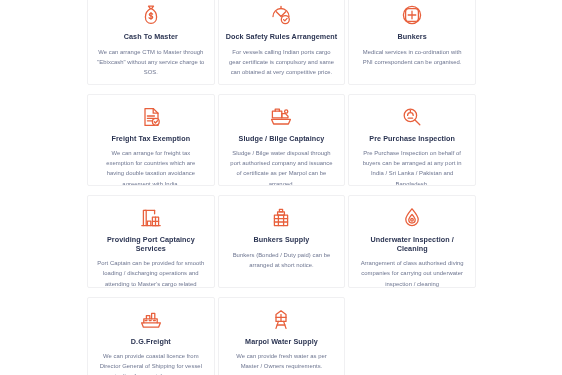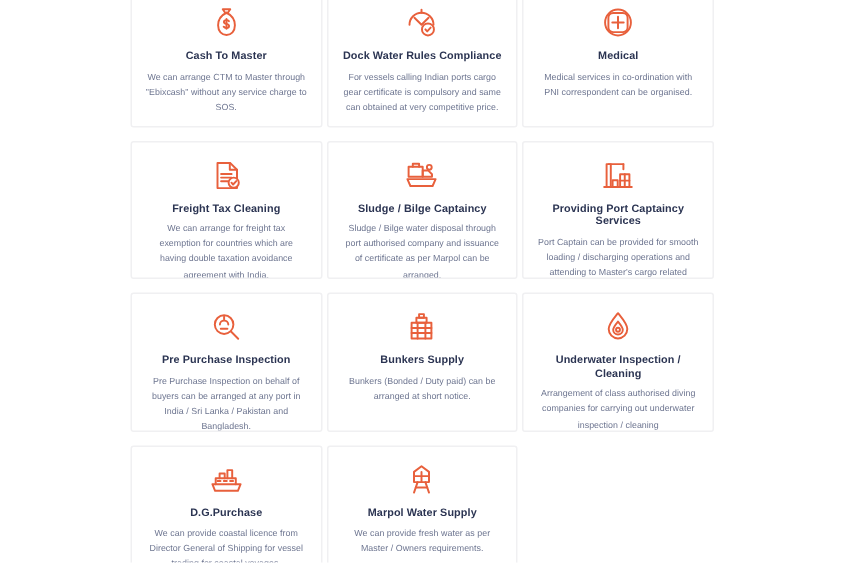--- a/index.html
+++ b/index.html
@@ -109,63 +109,77 @@
     <div class="service-card">
       <span class="card-icon">
         <svg viewBox="0 0 24 24" fill="none" stroke="#e8603c" stroke-width="1.3" stroke-linecap="round" stroke-linejoin="round">
           <path d="M4 13.5c0-4.4 3.6-8 8-8s8 3.6 8 8"></path>
           <path d="M12 5.5v-2"></path>
           <path d="M7.3 8.8 12 13.5l4.7-4.7"></path>
           <circle cx="16.3" cy="16.6" r="4"></circle>
           <path d="m14.6 16.6 1.2 1.3 2.3-2.5"></path>
         </svg>
       </span>
-      <div class="card-title wrapc">Dock Water Rules Compliance</div>
+      <div class="card-title wrapc">Dock Safety Rules Arrangement</div>
       <div class="card-desc">For vessels calling Indian ports cargo gear certificate is compulsory and same can obtained at very competitive price.</div>
     </div>
 
     <div class="service-card">
       <span class="card-icon">
         <svg viewBox="0 0 24 24" fill="none" stroke="#e8603c" stroke-width="1.3" stroke-linecap="round" stroke-linejoin="round">
           <circle cx="12" cy="12" r="8.6"></circle>
           <rect x="5.6" y="5.6" width="12.8" height="12.8" rx="3.2"></rect>
           <path d="M12 8.2v7.6M8.2 12h7.6"></path>
         </svg>
       </span>
-      <div class="card-title">Medical</div>
+      <div class="card-title">Bunkers</div>
       <div class="card-desc">Medical services in co-ordination with PNI correspondent can be organised.</div>
     </div>
 
 
     <div class="service-card">
       <span class="card-icon">
         <svg viewBox="0 0 24 24" fill="none" stroke="#e8603c" stroke-width="1.3" stroke-linecap="round" stroke-linejoin="round">
           <path d="M6 3.6h8.4L19 8.2v12.2H6z"></path>
           <path d="M14.2 3.6v4.6H19"></path>
           <path d="M8.4 11h7M8.4 13.4h7M8.4 15.8h4.4"></path>
           <circle cx="16.8" cy="16.8" r="3.4" fill="#ffffff"></circle>
           <path d="m15.3 16.8 1.1 1.2 2.1-2.3"></path>
         </svg>
       </span>
-      <div class="card-title">Freight Tax Cleaning</div>
+      <div class="card-title">Freight Tax Exemption</div>
       <div class="card-desc">We can arrange for freight tax exemption for countries which are having double taxation avoidance agreement with India.</div>
     </div>
 
     <div class="service-card">
       <span class="card-icon">
         <svg viewBox="0 0 24 24" fill="none" stroke="#e8603c" stroke-width="1.3" stroke-linecap="round" stroke-linejoin="round">
           <path d="M3.4 6.2h9.4v6.6H3.4z"></path>
           <path d="M12.8 8.6h3.6l2.6 2.6v1.6h-6.2z"></path>
           <path d="M2.6 14.4h18.8l-2 4.6H4.6z"></path>
           <path d="M6.2 6.2V4.1h4.2v2.1"></path>
           <circle cx="17.2" cy="6.5" r="1.6"></circle>
         </svg>
       </span>
       <div class="card-title">Sludge / Bilge Captaincy</div>
       <div class="card-desc">Sludge / Bilge water disposal through port authorised company and issuance of certificate as per Marpol can be arranged.</div>
+    </div>
+
+    <div class="service-card">
+      <span class="card-icon">
+        <svg viewBox="0 0 24 24" fill="none" stroke="#e8603c" stroke-width="1.3" stroke-linecap="round" stroke-linejoin="round">
+          <circle cx="10.4" cy="10.4" r="6.2"></circle>
+          <path d="m15 15 4.8 4.8"></path>
+          <path d="M7.6 10.4a2.8 2.8 0 0 1 5.6 0"></path>
+          <path d="M8.2 13.2h4.4"></path>
+          <path d="M10.4 5.2v1.6"></path>
+        </svg>
+      </span>
+      <div class="card-title">Pre Purchase Inspection</div>
+      <div class="card-desc">Pre Purchase Inspection on behalf of buyers can be arranged at any port in India / Sri Lanka / Pakistan and Bangladesh.</div>
     </div>
 
     <div class="service-card">
       <span class="card-icon">
         <svg viewBox="0 0 24 24" fill="none" stroke="#e8603c" stroke-width="1.3" stroke-linecap="round" stroke-linejoin="round">
           <path d="M4.4 19.6V4.4h2.8v15.2"></path>
           <path d="M5.8 4.4h9.8"></path>
           <path d="M15.6 4.4v3.4"></path>
           <path d="M13.4 11.2h6.2v8.4h-6.2z"></path>
           <path d="M16.5 11.2v8.4M13.4 15.4h6.2"></path>
@@ -173,34 +187,20 @@
           <path d="M2.8 19.6h18.4"></path>
         </svg>
       </span>
       <div class="card-title wrapc">Providing Port Captaincy Services</div>
       <div class="card-desc">Port Captain can be provided for smooth loading / discharging operations and attending to Master's cargo related matters.</div>
     </div>
 
     <div class="service-card">
       <span class="card-icon">
         <svg viewBox="0 0 24 24" fill="none" stroke="#e8603c" stroke-width="1.3" stroke-linecap="round" stroke-linejoin="round">
-          <circle cx="10.4" cy="10.4" r="6.2"></circle>
-          <path d="m15 15 4.8 4.8"></path>
-          <path d="M7.6 10.4a2.8 2.8 0 0 1 5.6 0"></path>
-          <path d="M8.2 13.2h4.4"></path>
-          <path d="M10.4 5.2v1.6"></path>
-        </svg>
-      </span>
-      <div class="card-title">Pre Purchase Inspection</div>
-      <div class="card-desc">Pre Purchase Inspection on behalf of buyers can be arranged at any port in India / Sri Lanka / Pakistan and Bangladesh.</div>
-    </div>
-
-    <div class="service-card">
-      <span class="card-icon">
-        <svg viewBox="0 0 24 24" fill="none" stroke="#e8603c" stroke-width="1.3" stroke-linecap="round" stroke-linejoin="round">
           <path d="M10.4 3.4h3.2v2.4h-3.2z"></path>
           <path d="M8.6 5.8h6.8v3.4H8.6z"></path>
           <path d="M5.4 9.2h13.2v10.4H5.4z"></path>
           <path d="M5.4 12.6h13.2M5.4 16h13.2"></path>
           <path d="M9.4 9.2v10.4M14.6 9.2v10.4"></path>
         </svg>
       </span>
       <div class="card-title">Bunkers Supply</div>
       <div class="card-desc">Bunkers (Bonded / Duty paid) can be arranged at short notice.</div>
     </div>
@@ -220,21 +220,21 @@
     <div class="service-card">
       <span class="card-icon">
         <svg viewBox="0 0 24 24" fill="none" stroke="#e8603c" stroke-width="1.3" stroke-linecap="round" stroke-linejoin="round">
           <path d="M2.6 14.8h18.8l-1.8 4.4H4.4z"></path>
           <path d="M4.8 14.8v-4h13.4v4"></path>
           <path d="M7.4 10.8V7.6h3.4v3.2"></path>
           <path d="M12.6 10.8V5.4h3.2v5.4"></path>
           <path d="M6 12.6h2M10.2 12.6h2M14.4 12.6h2"></path>
         </svg>
       </span>
-      <div class="card-title">D.G.Purchase</div>
+      <div class="card-title">D.G.Freight</div>
       <div class="card-desc">We can provide coastal licence from Director General of Shipping for vessel trading for coastal voyages.</div>
     </div>
 
     <div class="service-card">
       <span class="card-icon">
         <svg viewBox="0 0 24 24" fill="none" stroke="#e8603c" stroke-width="1.3" stroke-linecap="round" stroke-linejoin="round">
           <path d="M12 2.8 7 6.6v6.8h10V6.6z"></path>
           <path d="M7 9.4h10"></path>
           <path d="M9.4 13.4 7 20.4M14.6 13.4 17 20.4"></path>
           <path d="M8.2 17h7.6"></path>

